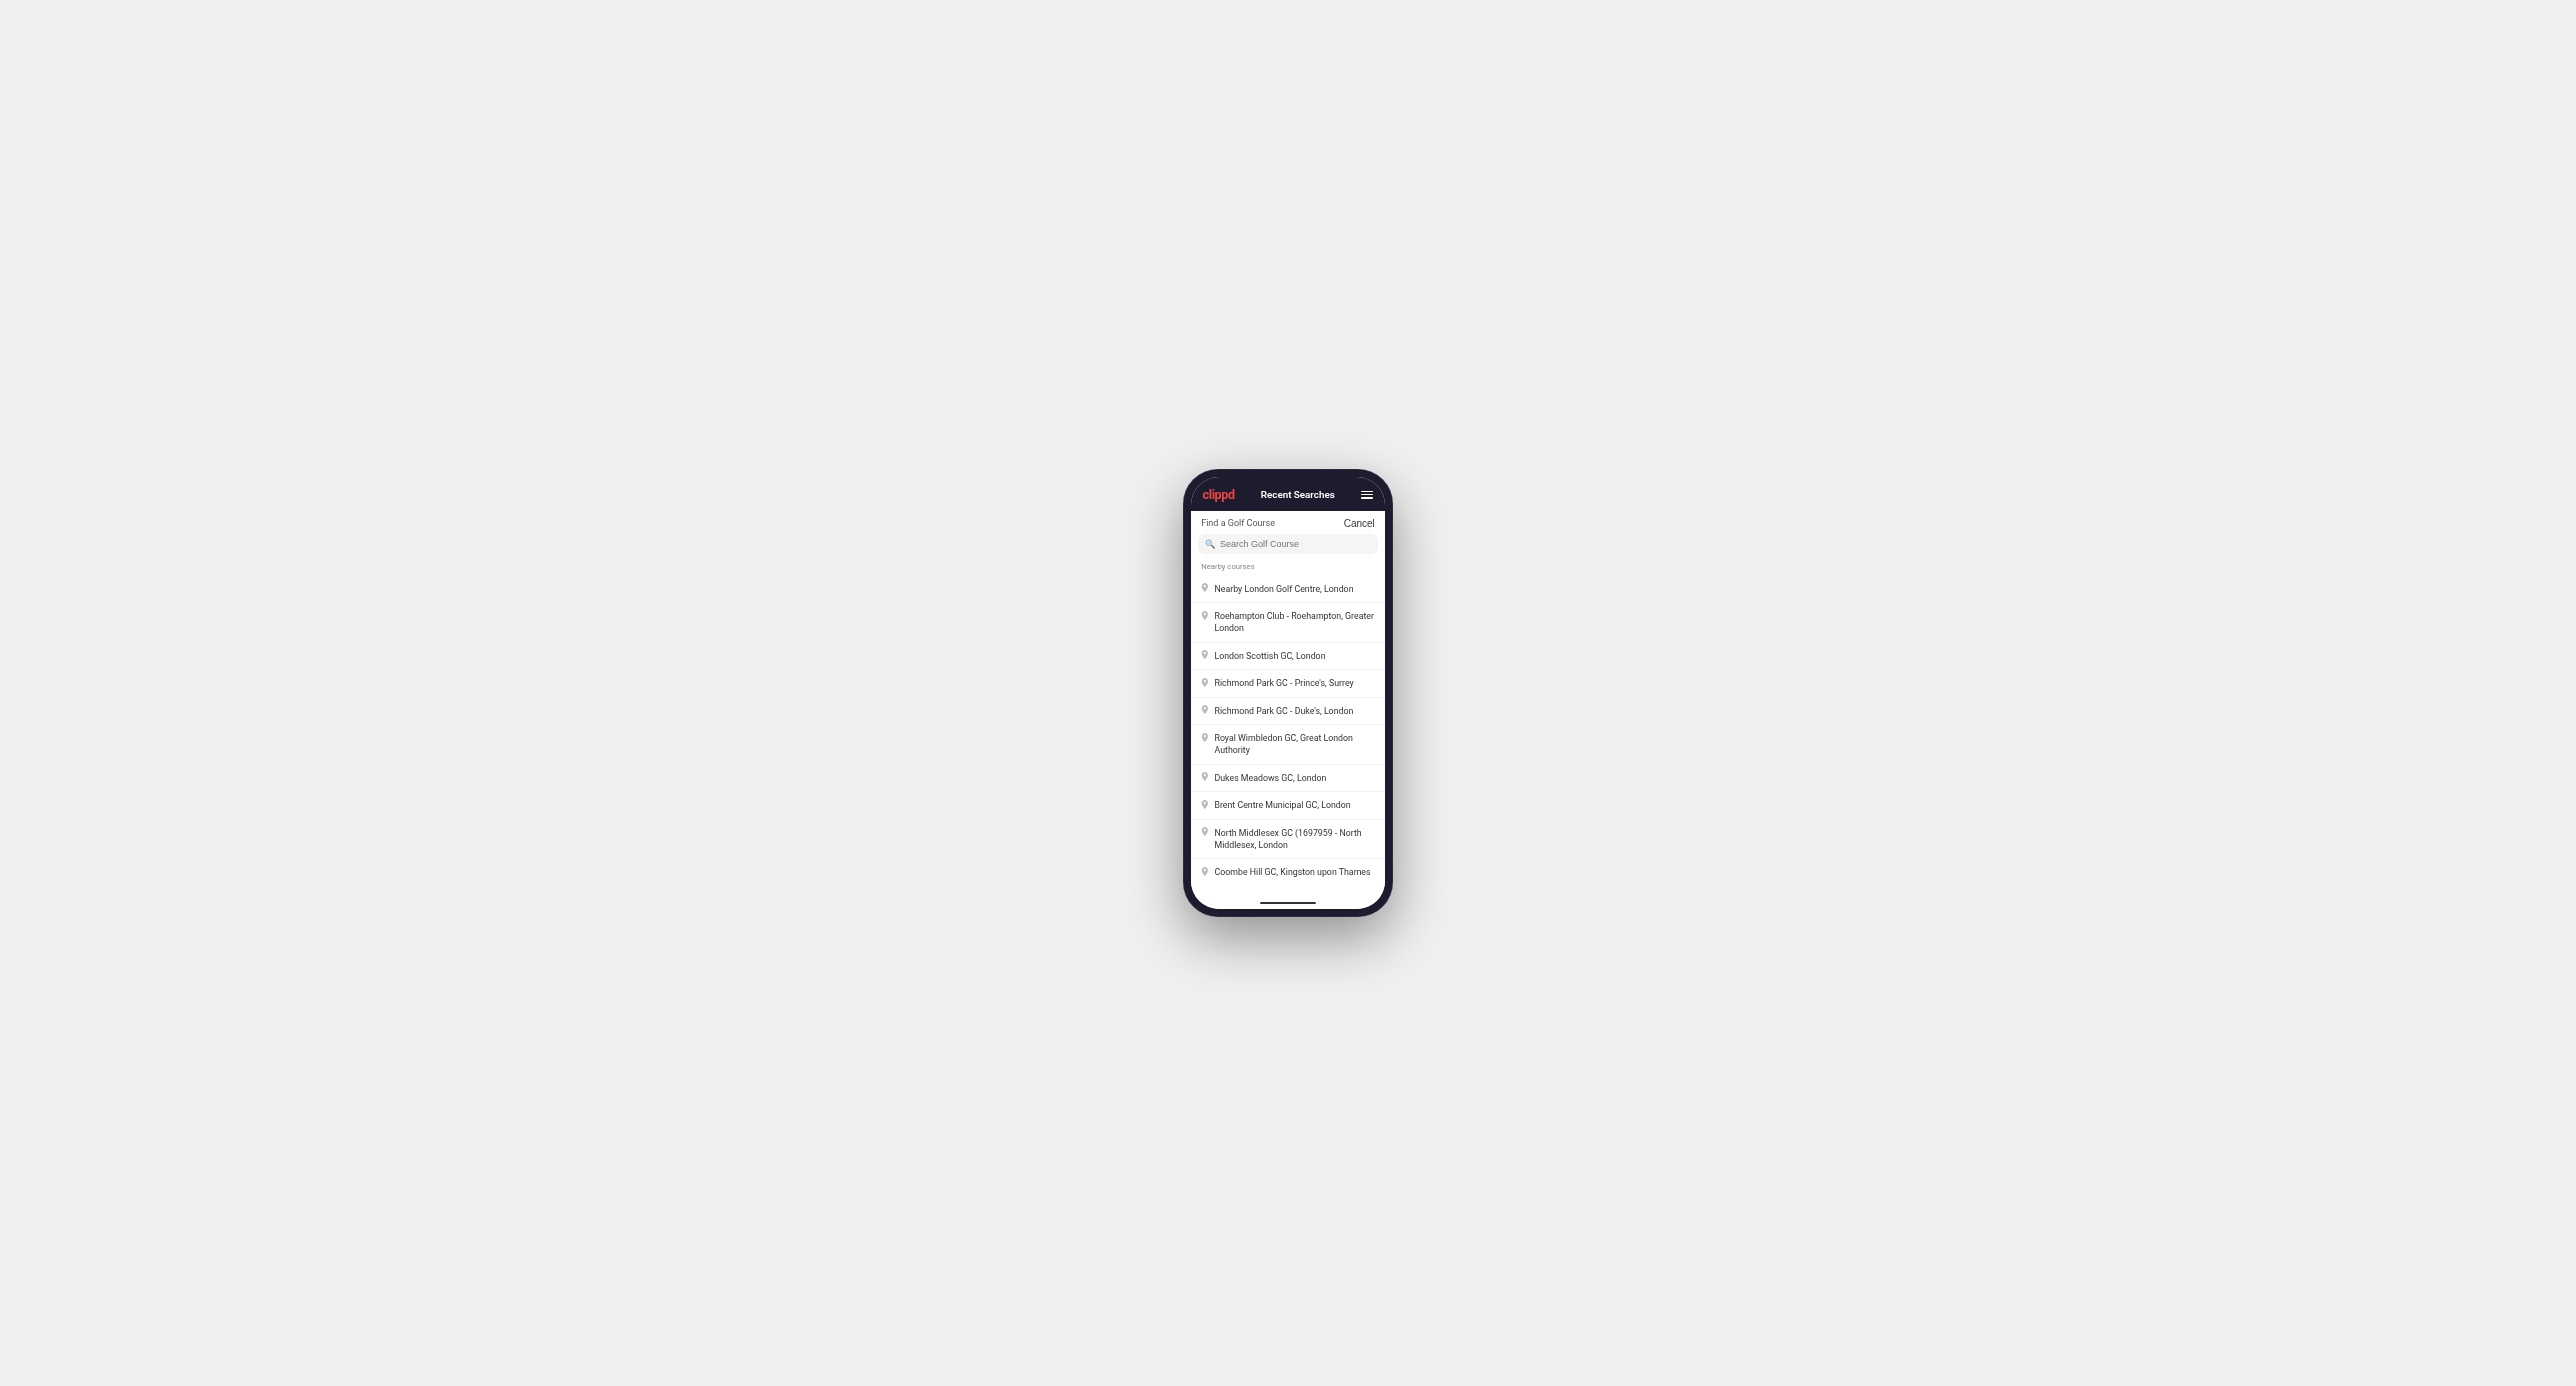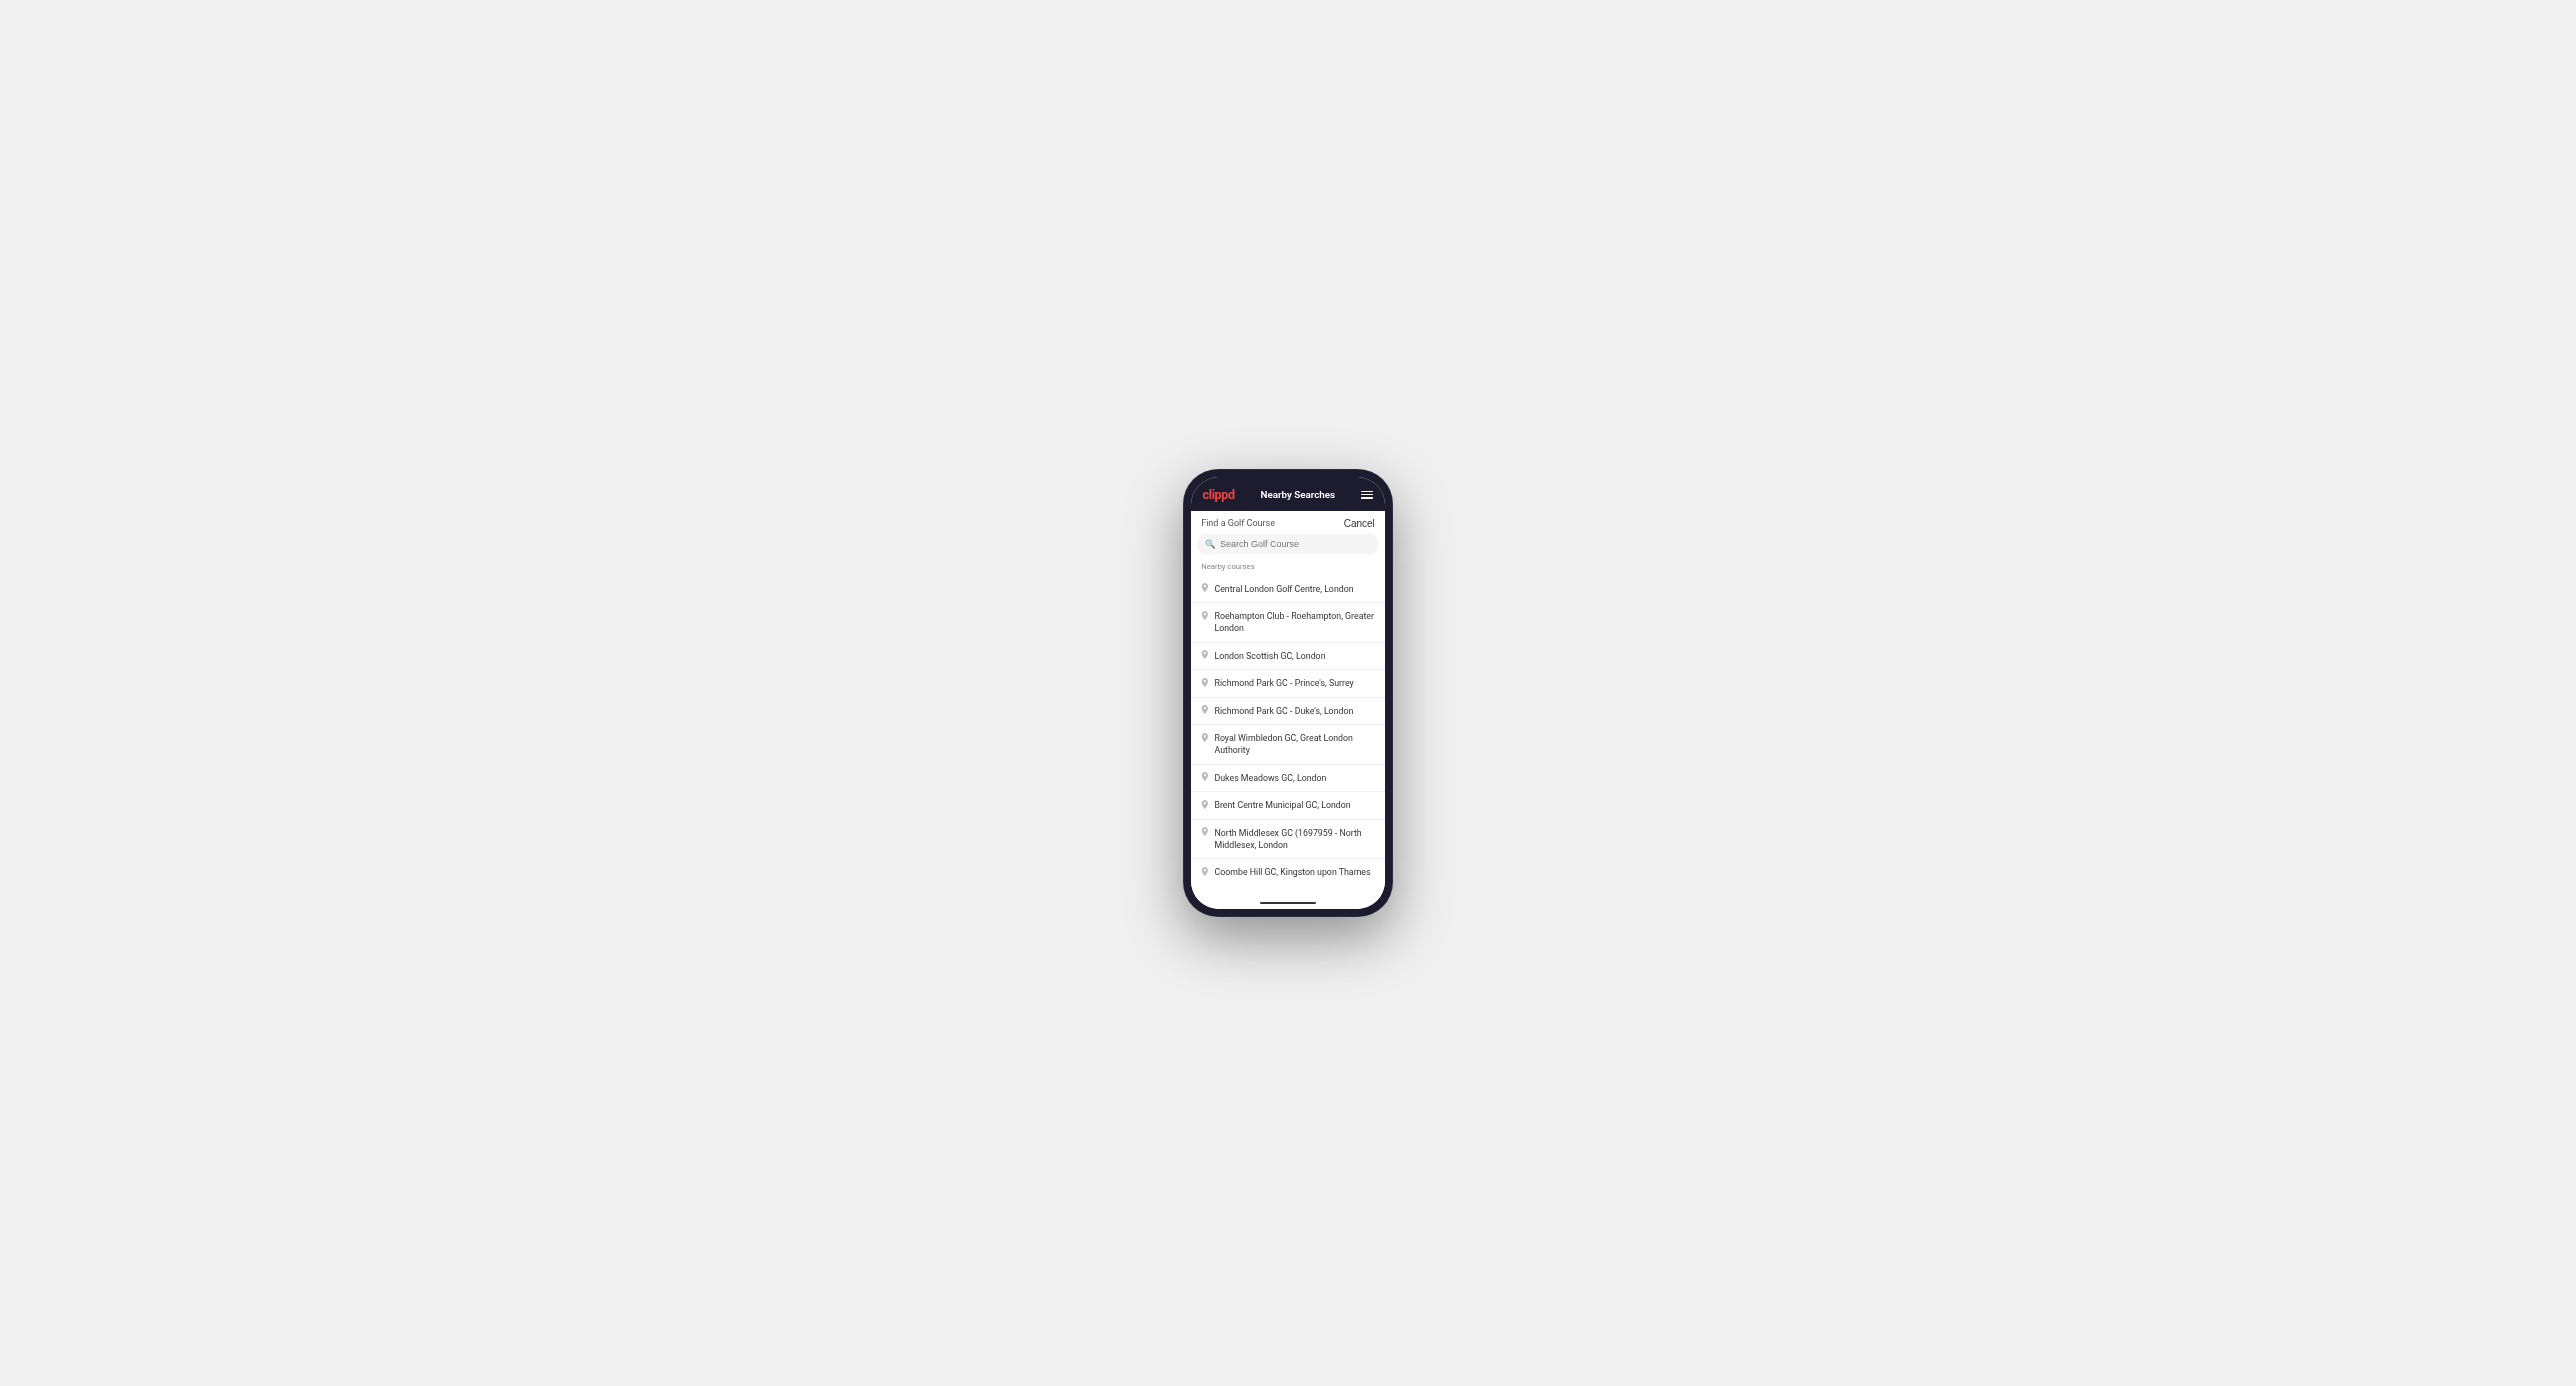--- a/index.html
+++ b/index.html
@@ -192,21 +192,21 @@
     }
   </style>
 </head>
 <body>
 
 <div class="phone-outer">
   <div class="phone-inner">
 
     <div class="app-header">
       <span class="app-logo">clippd</span>
-      <span class="app-title">Nearby Searches</span>
+      <span class="app-title">Recent Searches</span>
       <div class="menu-icon">
         <span></span>
         <span></span>
         <span></span>
       </div>
     </div>
 
     <div class="content">
 
       <div class="find-bar">
@@ -222,21 +222,21 @@
       </div>
 
       <div class="section-label">Nearby courses</div>
 
       <div class="courses-list">
 
       <div class="course-item">
             <span class="pin-icon"><svg width="7.7" height="9.8" viewBox="0 0 11 14" fill="none" xmlns="http://www.w3.org/2000/svg">
       <path d="M5.5 0C3.01 0 1 2.01 1 4.5C1 7.88 5.5 13 5.5 13C5.5 13 10 7.88 10 4.5C10 2.01 7.99 0 5.5 0ZM5.5 6C4.67 6 4 5.33 4 4.5C4 3.67 4.67 3 5.5 3C6.33 3 7 3.67 7 4.5C7 5.33 6.33 6 5.5 6Z" fill="#bbb"></path>
     </svg></span>
-            <span class="course-name">Central London Golf Centre, London</span>
+            <span class="course-name">Nearby London Golf Centre, London</span>
           </div>
           <div class="course-item">
             <span class="pin-icon"><svg width="7.7" height="9.8" viewBox="0 0 11 14" fill="none" xmlns="http://www.w3.org/2000/svg">
       <path d="M5.5 0C3.01 0 1 2.01 1 4.5C1 7.88 5.5 13 5.5 13C5.5 13 10 7.88 10 4.5C10 2.01 7.99 0 5.5 0ZM5.5 6C4.67 6 4 5.33 4 4.5C4 3.67 4.67 3 5.5 3C6.33 3 7 3.67 7 4.5C7 5.33 6.33 6 5.5 6Z" fill="#bbb"></path>
     </svg></span>
             <span class="course-name">Roehampton Club - Roehampton, Greater London</span>
           </div>
           <div class="course-item">
             <span class="pin-icon"><svg width="7.7" height="9.8" viewBox="0 0 11 14" fill="none" xmlns="http://www.w3.org/2000/svg">
       <path d="M5.5 0C3.01 0 1 2.01 1 4.5C1 7.88 5.5 13 5.5 13C5.5 13 10 7.88 10 4.5C10 2.01 7.99 0 5.5 0ZM5.5 6C4.67 6 4 5.33 4 4.5C4 3.67 4.67 3 5.5 3C6.33 3 7 3.67 7 4.5C7 5.33 6.33 6 5.5 6Z" fill="#bbb"></path>

